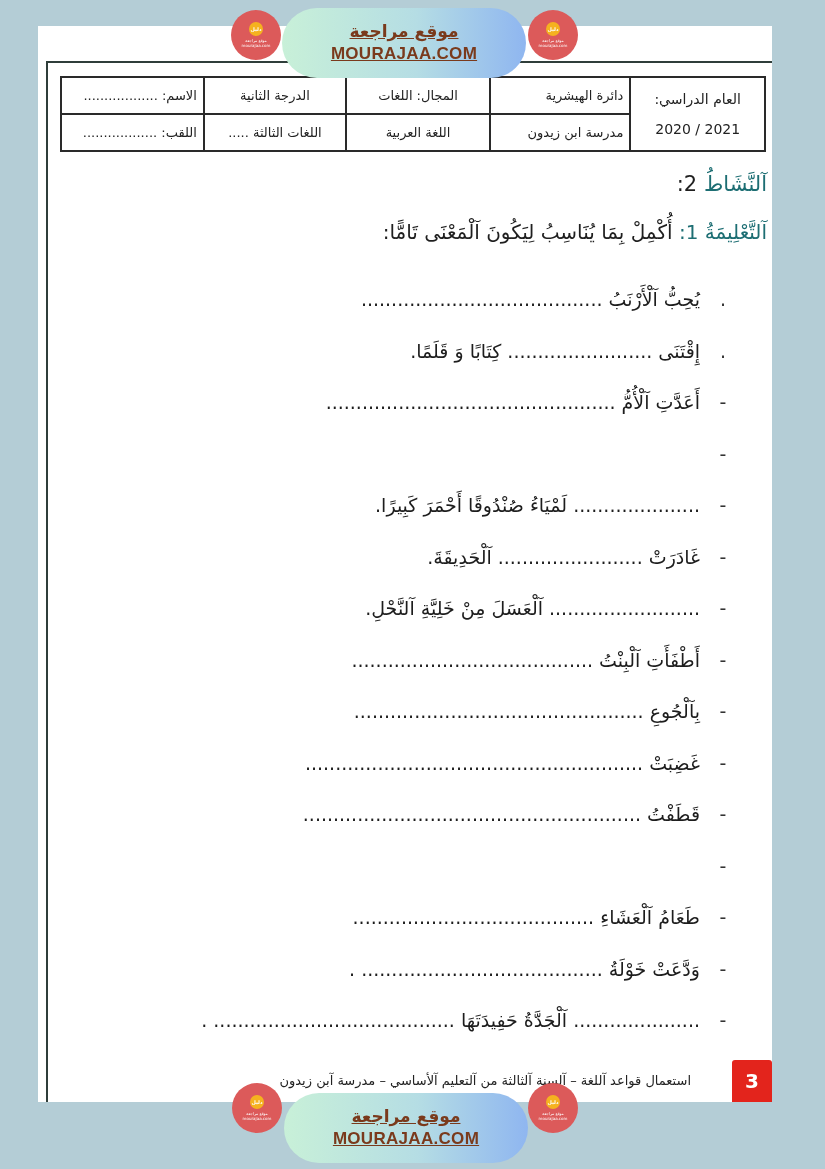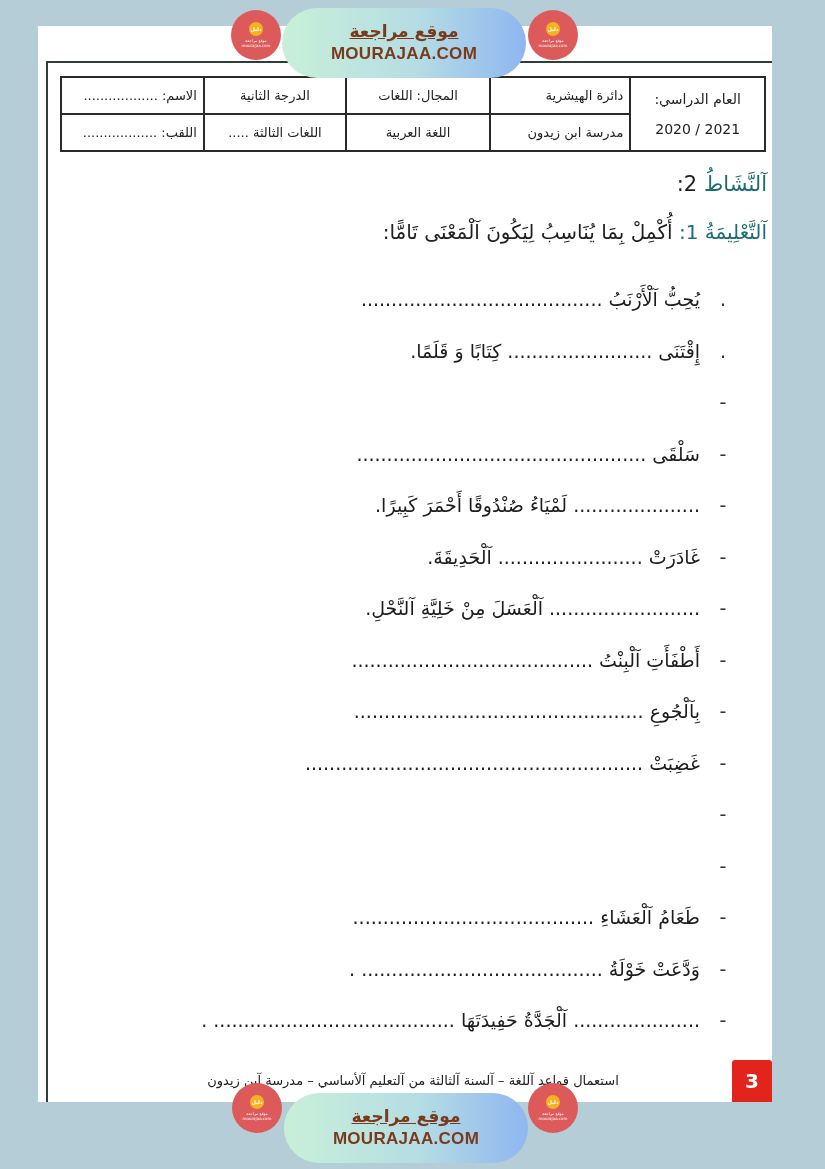--- a/index.html
+++ b/index.html
@@ -53,38 +53,38 @@
   .sentences li {
     height:51.5px; line-height:34px; font-size:19px; color:#1d1d1d;
     white-space:nowrap; position:relative; text-align:right;
   }
   .bullet {
     position:absolute; right:-30px; top:0; width:14px; text-align:center; color:#333;
   }
 
   .footer-line {
     position:absolute; left:135px; top:1073px; width:556px; direction:rtl;
-    font-size:13px; color:#222; white-space:nowrap; text-align:center;
+    font-size:13px; color:#222; white-space:nowrap; text-align:right;
   }
   .page-badge {
     position:absolute; left:732px; top:1060px; width:40px; height:42px;
     background:#e3241c; color:#fff; font-weight:bold; font-size:20px;
     display:flex; align-items:center; justify-content:center;
     border-radius:3px 3px 0 0;
   }
 
   
   .wm-pill {
     position:absolute; width:244px; height:70px; border-radius:35px;
     background:linear-gradient(90deg,#c8f0d8 0%,#b5dde4 55%,#8fb6f0 100%);
     display:flex; flex-direction:column; align-items:center; justify-content:center;
     color:#7a3a1c; font-weight:bold;margin-top:8px;
   }
   .wm-pill .ar { font-size:17px; text-decoration:underline; line-height:22px; direction:rtl; }
-  .wm-pill .en { font-size:17px; line-height:24px; letter-spacing:0.3px; font-family:"Liberation Sans", sans-serif; }
+  .wm-pill .en { font-size:17px; text-decoration:underline; line-height:24px; letter-spacing:0.3px; font-family:"Liberation Sans", sans-serif; }
   .wm-circle {
     position:absolute; width:50px; height:50px; border-radius:50%;
     background:#dc5a5a; display:flex; flex-direction:column; align-items:center; justify-content:center;
   }
   .wm-circle .dot {
     width:14px; height:14px; border-radius:50%; background:#f5b21f; color:#fff;
     font-size:5px; display:flex; align-items:center; justify-content:center; font-weight:bold;
   }
   .wm-circle .tiny { font-size:4px; color:#fff; margin-top:2px; line-height:5px; text-align:center; }
 </style>
@@ -122,29 +122,29 @@
 </div>
 
 <div class="instruction">
   <span class="teal">آلتَّعْلِيمَةُ 1:</span>
   <span>أُكْمِلْ بِمَا يُنَاسِبُ لِيَكُونَ آلْمَعْنَى تَامًّا:</span>
 </div>
 
 <ul class="sentences">
   <li><span class="bullet">.</span><span>يُحِبُّ آلْأَرْنَبُ ........................................</span></li>
   <li><span class="bullet">.</span><span>إِقْتَنَى ........................ كِتَابًا وَ قَلَمًا.</span></li>
+  <li><span class="bullet">-</span><span>أَعَدَّتِ آلْأُمُّ ................................................</span></li>
   <li><span class="bullet">-</span></li>
-  <li><span class="bullet">-</span><span>سَلْقَى ................................................</span></li>
   <li><span class="bullet">-</span><span>..................... لَمْيَاءُ صُنْدُوقًا أَحْمَرَ كَبِيرًا.</span></li>
   <li><span class="bullet">-</span><span>غَادَرَتْ ........................ آلْحَدِيقَةَ.</span></li>
   <li><span class="bullet">-</span><span>......................... آلْعَسَلَ مِنْ خَلِيَّةِ آلنَّحْلِ.</span></li>
   <li><span class="bullet">-</span><span>أَطْفَأَتِ آلْبِنْتُ ........................................</span></li>
   <li><span class="bullet">-</span><span>بِآلْجُوعِ ................................................</span></li>
   <li><span class="bullet">-</span><span>غَضِبَتْ ........................................................</span></li>
-  <li><span class="bullet">-</span></li>
+  <li><span class="bullet">-</span><span>قَطَفْتُ ........................................................</span></li>
   <li><span class="bullet">-</span></li>
   <li><span class="bullet">-</span><span>طَعَامُ آلْعَشَاءِ ........................................</span></li>
   <li><span class="bullet">-</span><span>وَدَّعَتْ خَوْلَةُ ........................................ .</span></li>
   <li><span class="bullet">-</span><span>..................... آلْجَدَّةُ حَفِيدَتَهَا ........................................ .</span></li>
 </ul>
 
 <div class="footer-line">استعمال قواعد آللغة – آلسنة آلثالثة من آلتعليم آلأساسي – مدرسة آبن زيدون</div>
 <div class="page-badge">3</div>
 
 <div class="wm-circle" style="left:231px; top:10px;">

